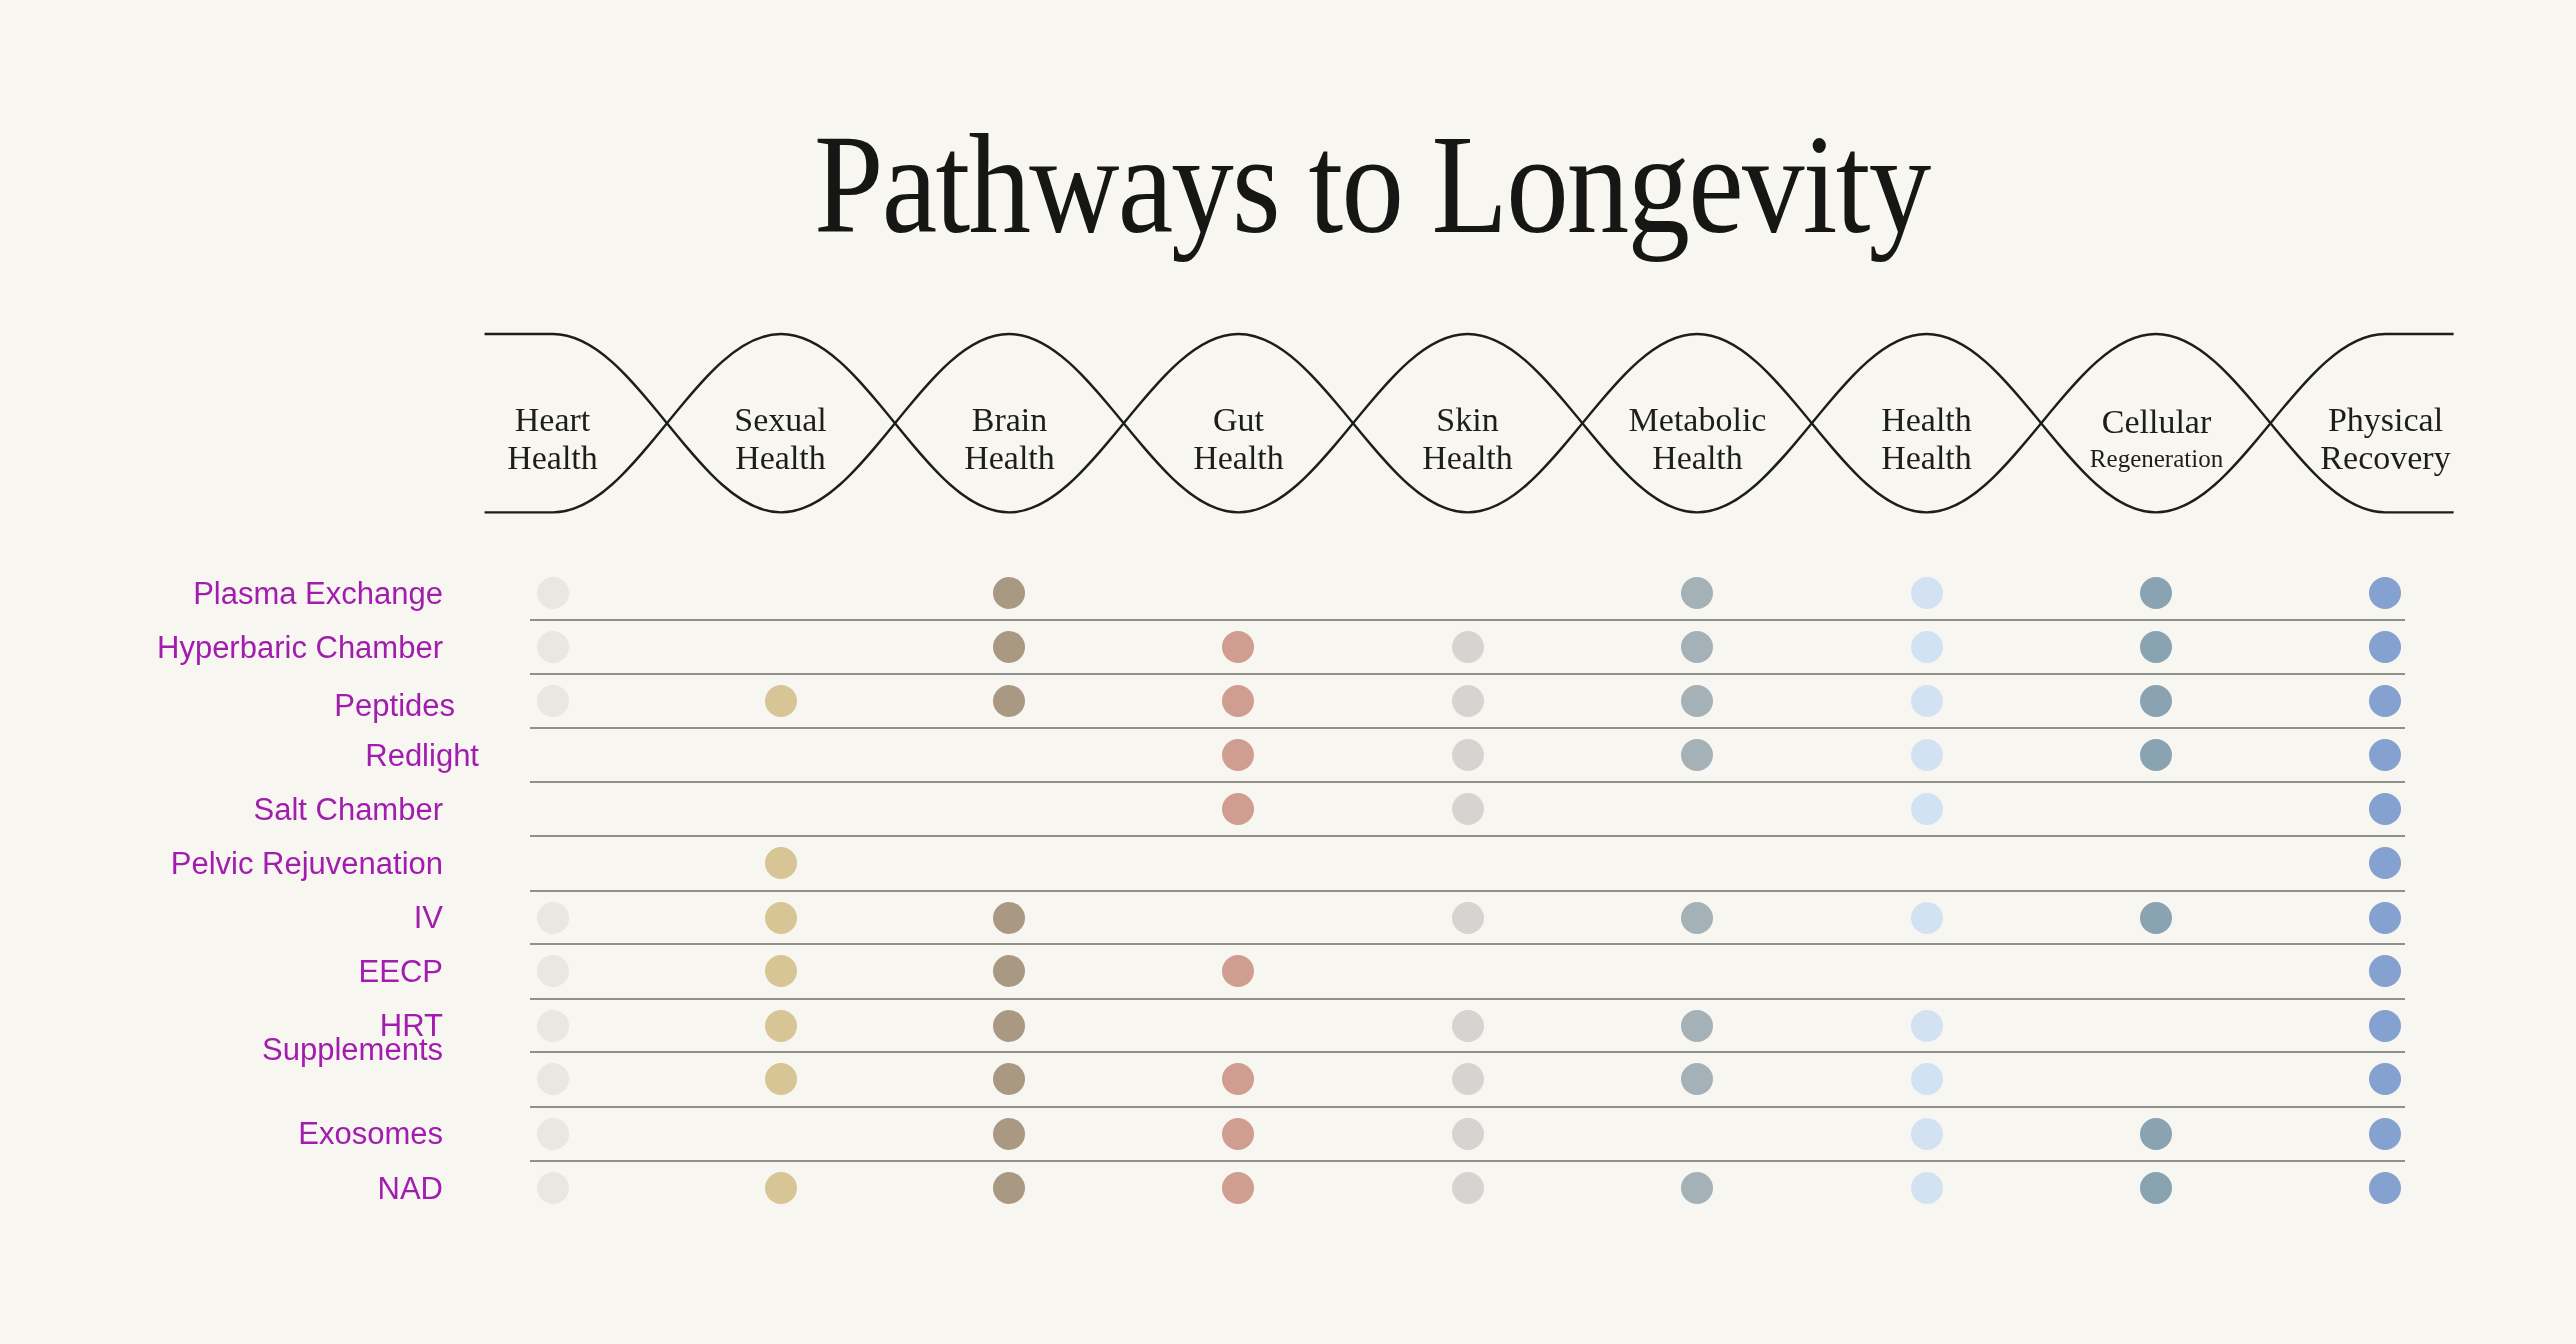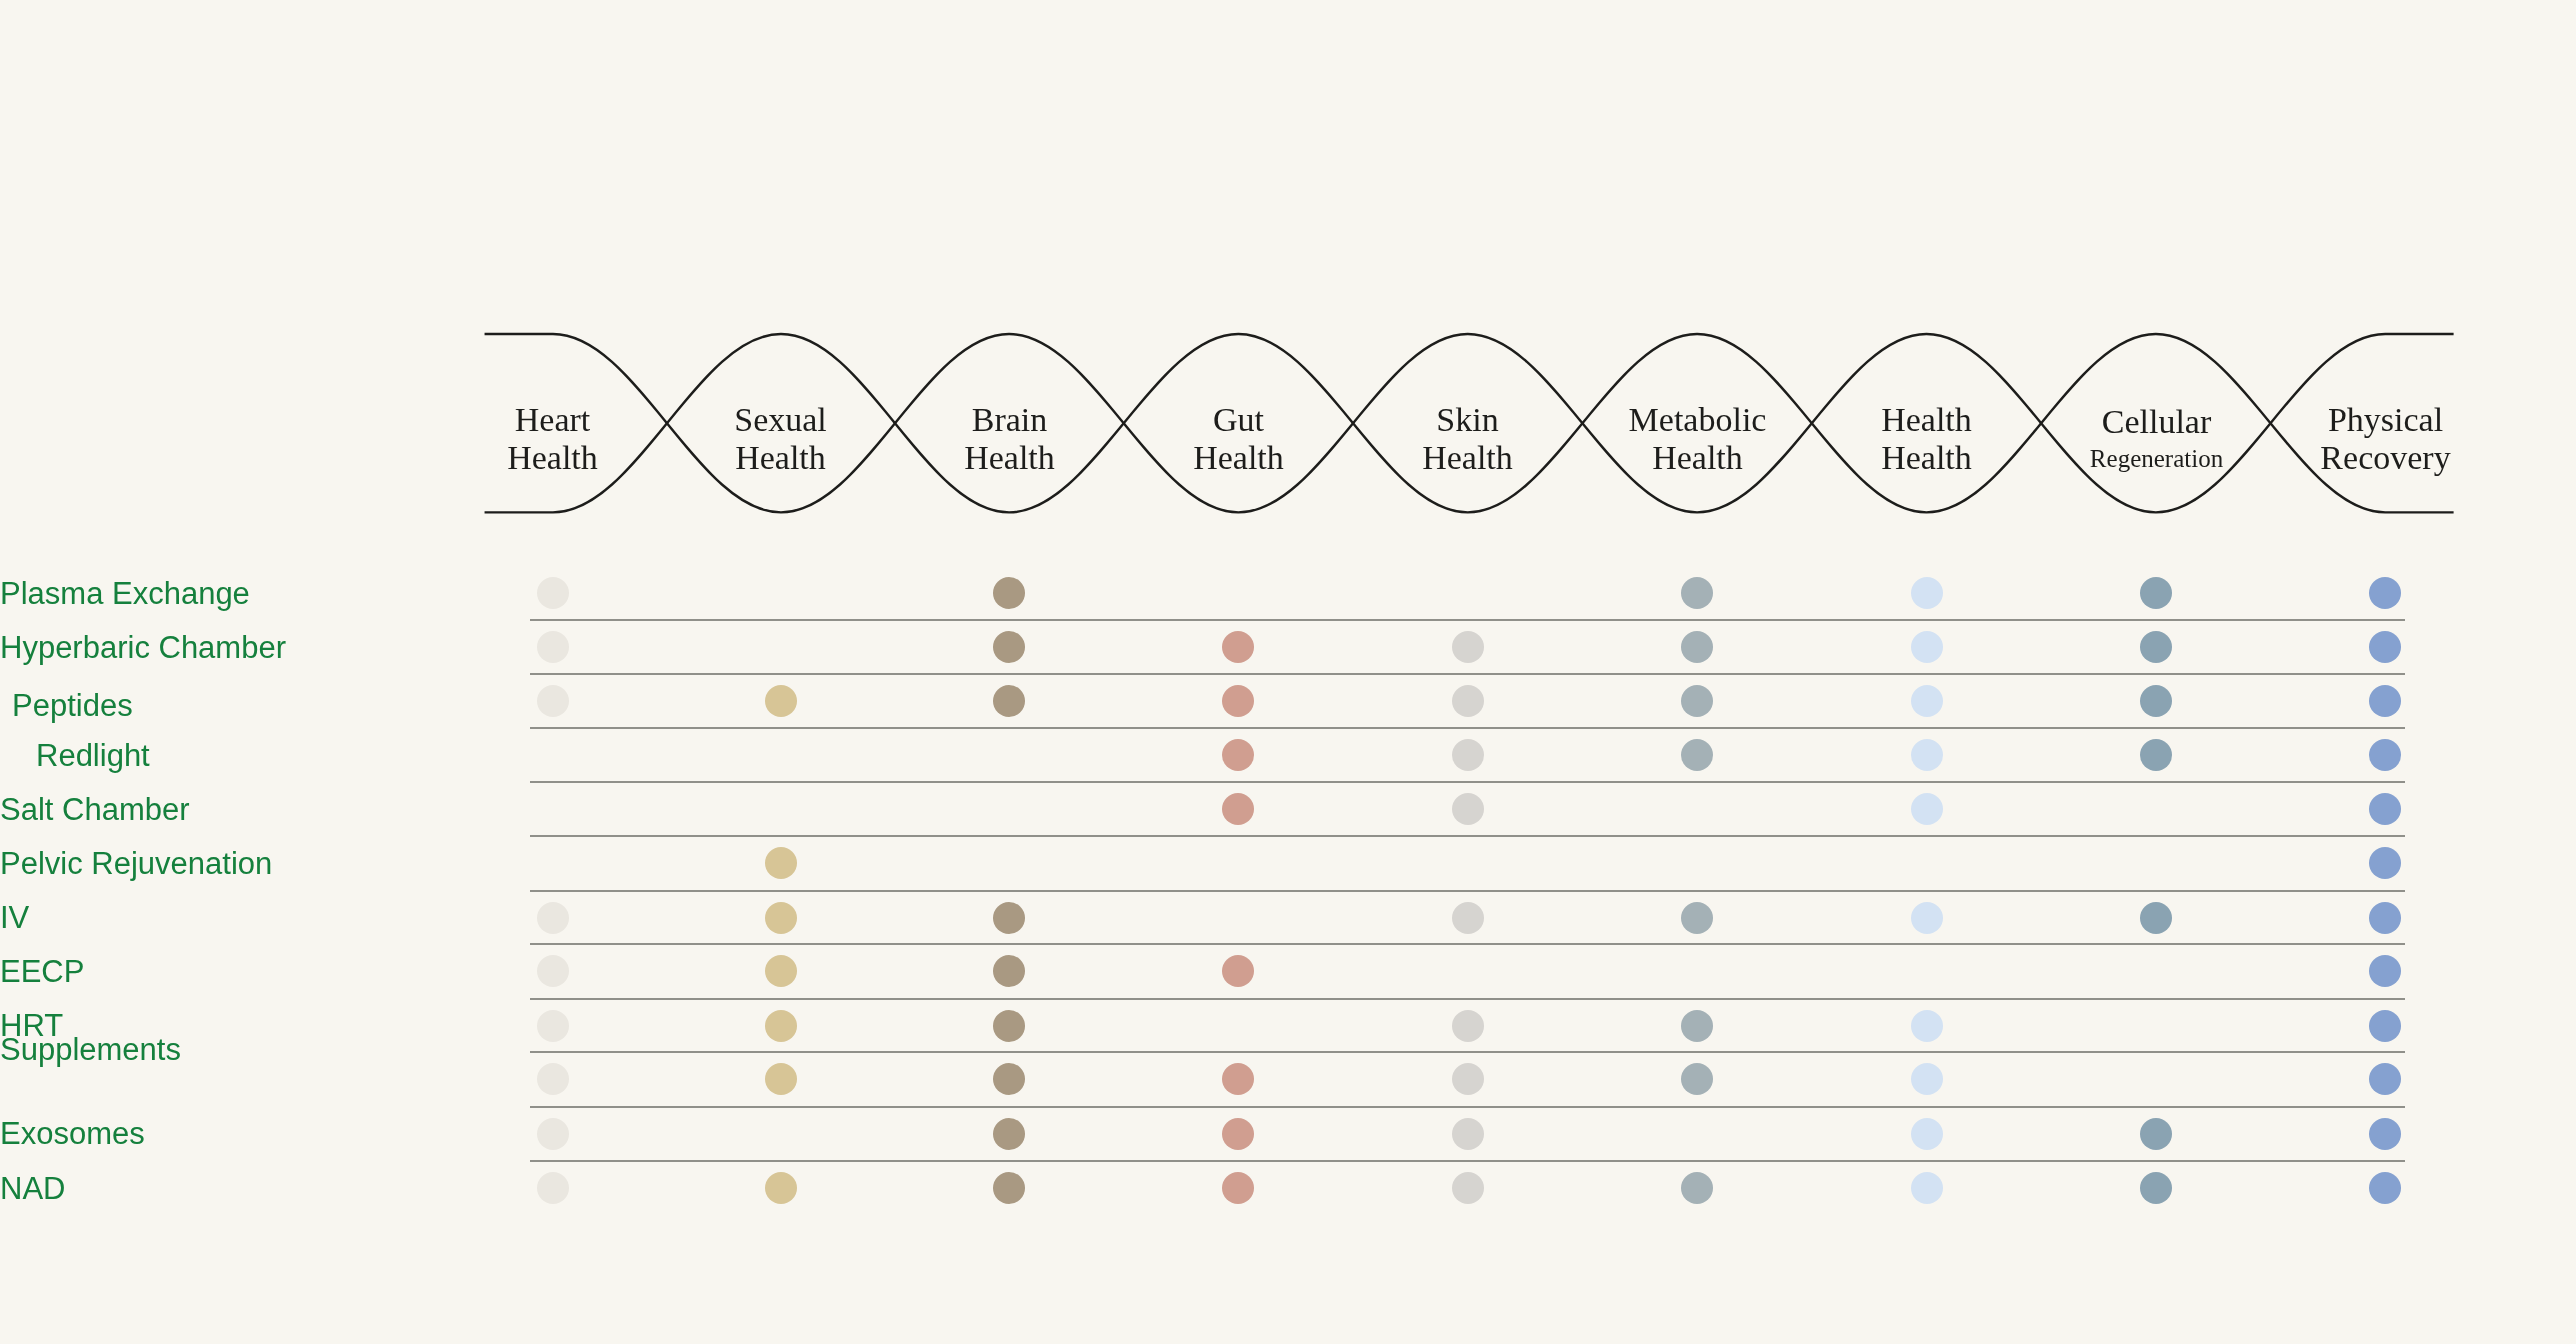--- a/index.html
+++ b/index.html
@@ -9,29 +9,32 @@
          font-family:"Liberation Serif",serif;font-weight:400;color:#161614;
          font-size:142px;line-height:142px;letter-spacing:-2px;}
   .title span{display:inline-block;transform:scaleX(0.88);transform-origin:50% 50%;}
   #helix{position:absolute;left:0;top:0;pointer-events:none;}
   .col-label{position:absolute;width:231px;top:334px;height:178px;
              display:flex;flex-direction:column;align-items:center;justify-content:center;
              font-family:"Liberation Serif",serif;color:#1d1d1b;text-align:center;}
   .col-label .l1{font-size:34px;line-height:38px;white-space:nowrap;margin-top:32px;}
   .col-label .l2{font-size:34px;line-height:38px;white-space:nowrap;}
   .col-label .l2.small{font-size:25px;line-height:35px;}
-  .row-label{position:absolute;left:0;width:443px;text-align:left;
-             font-size:31px;line-height:43px;color:#15803d;white-space:nowrap;}
+  .row-label{position:absolute;left:0;width:443px;text-align:right;
+             font-size:31px;line-height:43px;color:#a21caf;white-space:nowrap;}
   .sep{position:absolute;left:530px;width:1875px;height:2px;background:#90908a;}
   .dot{position:absolute;width:32px;height:32px;border-radius:50%;}
 </style>
 </head>
 <body>
 
 <div id="canvas">
+  <div class="title">
+    <span>Pathways to Longevity</span>
+  </div>
 
   <svg id="helix" width="2576" height="1344" viewBox="0 0 3840 2004">
     <path id="strand-top" fill="none" stroke="#1d1d1b" stroke-width="3.6" d="M 722 498 L 824 498 C 948 498, 1040 764, 1164 764 C 1288 764, 1380 498, 1504 498 C 1628 498, 1722 764, 1846 764 C 1970 764, 2064 498, 2188 498 C 2312 498, 2406 764, 2530 764 C 2654 764, 2748 498, 2872 498 C 2996 498, 3090 764, 3214 764 C 3338 764, 3432 498, 3556 498 L 3658 498"></path>
     <path id="strand-bottom" fill="none" stroke="#1d1d1b" stroke-width="3.6" d="M 722 764 L 824 764 C 948 764, 1040 498, 1164 498 C 1288 498, 1380 764, 1504 764 C 1628 764, 1722 498, 1846 498 C 1970 498, 2064 764, 2188 764 C 2312 764, 2406 498, 2530 498 C 2654 498, 2748 764, 2872 764 C 2996 764, 3090 498, 3214 498 C 3338 498, 3432 764, 3556 764 L 3658 764"></path>
   </svg>
 
   <div id="col-labels">
       <div class="col-label" style="left: 437px;">
         <div class="l1">Heart</div>
         <div class="l2">Health</div>

